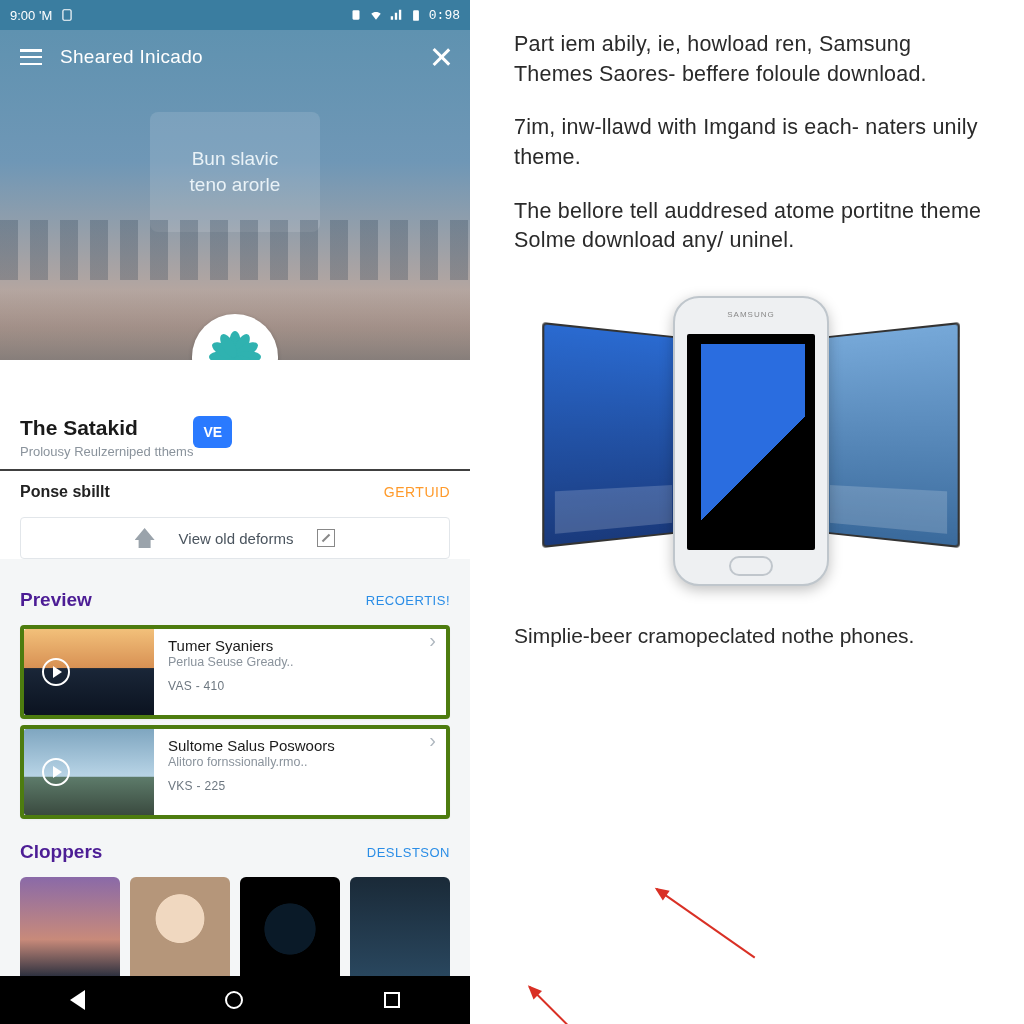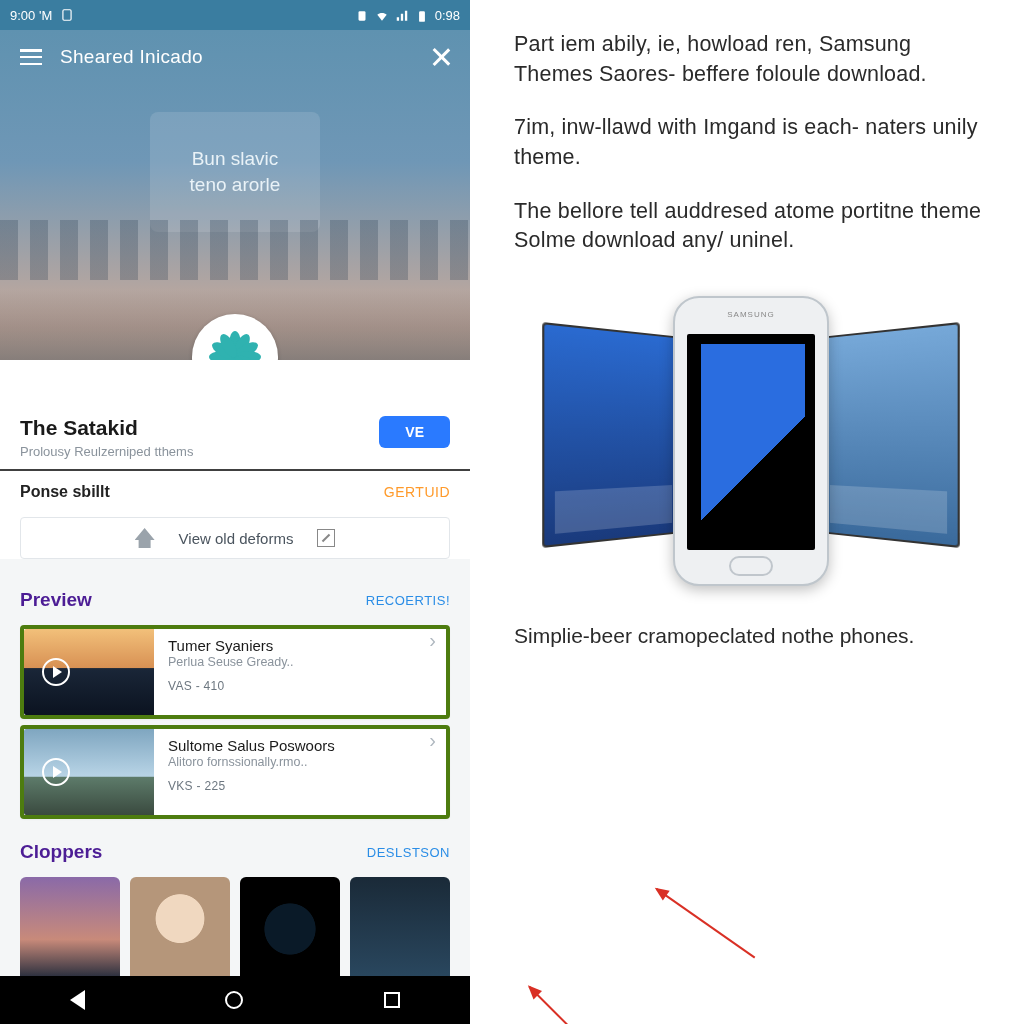--- a/index.html
+++ b/index.html
@@ -3,21 +3,21 @@
 <meta charset="utf-8">
 <style>
   * { box-sizing: border-box; margin: 0; padding: 0; }
   body { font-family: -apple-system, Helvetica, Arial, sans-serif; background: #fff; width: 1024px; height: 1024px; overflow: hidden; display: flex; }
   .left-col { width: 470px; height: 1024px; display: flex; flex-direction: column; }
   .right-col { flex: 1; padding: 30px 36px 30px 44px; position: relative; }
 
   
   .statusbar { background: #3a7da0; color: #fff; height: 30px; display: flex; align-items: center; justify-content: space-between; padding: 0 10px; font-size: 13px; }
   .sb-left { display: flex; align-items: center; gap: 8px; }
-  .sb-right { display: flex; align-items: flex-end; gap: 6px; }
+  .sb-right { display: flex; align-items: flex-start; gap: 6px; font-family: Liberation Mono, monospace; }
   .sb-ic { width: 14px; height: 14px; display: inline-block; }
 
   
   .hero { position: relative; background: linear-gradient(to bottom,#5f92b0 0%, #6f97b6 40%, #c8aa9a 90%, #d4b49d 100%); height: 330px; color: #fff; overflow: hidden; }
   .skyline { position: absolute; bottom: 0; left: 0; right: 0; height: 70px; background: linear-gradient(0deg, rgba(40,60,80,.45), transparent); }
   .skyline:before { content:""; position:absolute; bottom:80px; left:0; right:0; height:60px;
     background: repeating-linear-gradient(90deg, rgba(30,50,70,.25) 0 18px, transparent 18px 30px); }
   .topbar { display: flex; align-items: center; padding: 16px 20px 0; }
   .hamburger { width: 22px; height: 16px; display: flex; flex-direction: column; justify-content: space-between; cursor: pointer; }
   .hamburger span { height: 2.5px; background: #fff; }
@@ -26,24 +26,24 @@
   .close-ic:before,.close-ic:after{content:"";position:absolute;left:8px;top:-2px;width:2.5px;height:22px;background:#fff;}
   .close-ic:before{transform:rotate(45deg);} .close-ic:after{transform:rotate(-45deg);}
   .hero-box { margin: 44px auto 0; width: 170px; height: 120px; border-radius: 8px; background: rgba(255,255,255,.12); display:flex; flex-direction:column; justify-content:center; align-items:center; text-align:center; padding:10px; font-size:19px; line-height:1.35; color:#e9f2f7; }
   .avatar-wrap { position:absolute; left:50%; transform:translateX(-50%); bottom:-40px; width:86px; height:86px; background:#fff; border-radius:50%; box-shadow:0 1px 4px rgba(0,0,0,.2); display:flex; align-items:center; justify-content:center; }
   .flower { width: 56px; height: 56px; position: relative; }
   .petal { position:absolute; left:50%; top:50%; width:12px; height:26px; border-radius:50%; background:#2fb2b0; transform-origin: 50% 100%; }
 
   
   .main { flex: 1; background:#f4f6f7; overflow: hidden; }
   .panel { background:#fff; }
-  .section-top { padding: 56px 20px 10px; display:flex; align-items:flex-start; justify-content:space-between; }
+  .section-top { padding: 56px 20px 10px; display:flex; align-items:flex-start; }
   .section-top h2 { font-size: 21px; font-weight:600; color:#1a1a1a; }
   .section-top .sub { font-size: 13px; color:#8a939c; margin-top: 4px; white-space: nowrap; overflow: hidden; text-overflow: ellipsis; max-width: 300px; }
-  .ve-btn { background:#2a7aff; color:#fff; border:none; border-radius:6px; padding:8px 26px; font-size:14px; font-weight:600; }
+  .ve-btn { background:#2a7aff; color:#fff; border:none; border-radius:6px; padding:8px 10px; font-size:14px; font-weight:600; }
   .row { display:flex; justify-content:space-between; align-items:center; padding: 12px 20px; border-top:2px solid #404040; }
   .row .label { font-size:16px; font-weight:600; color:#222; }
   .row .link { font-size:14px; color:#ff9a2a; font-weight:500; letter-spacing:.5px; }
   .view-old { margin: 4px 20px 14px; border:1px solid #e2e6ea; border-radius:4px; padding:10px; display:flex; align-items:center; justify-content:center; gap:24px; color:#4a545e; font-size:15px; }
   .view-old .ic { width:20px; height:20px; background:#9aa3ab; clip-path: polygon(50% 0,100% 60%,80% 60%,80% 100%,20% 100%,20% 60%,0 60%);}
   .pencil { width:18px;height:18px;border:1.5px solid #888;position:relative;}
   .pencil:before{content:"";position:absolute;width:10px;height:2px;background:#888;left:3px;top:7px;transform:rotate(-45deg);}
   .sec-row { display:flex; justify-content:space-between; align-items:center; padding: 16px 20px 8px; }
   .sec-row h3 { font-size:19px; font-weight:700; color:#4c1d95; }
   .sec-row .link-b { font-size:13px; color:#2a8de6; font-weight:500; letter-spacing:.5px;margin-left:44px; }

